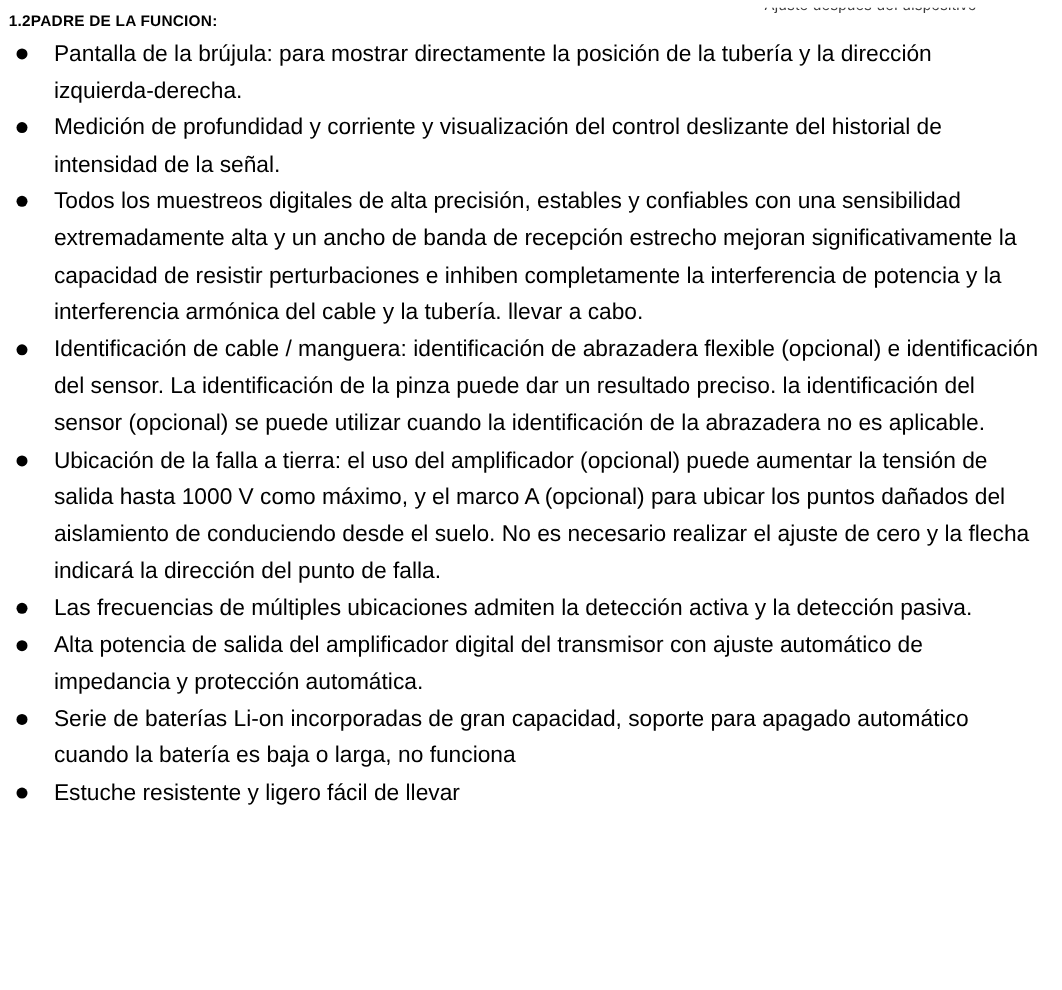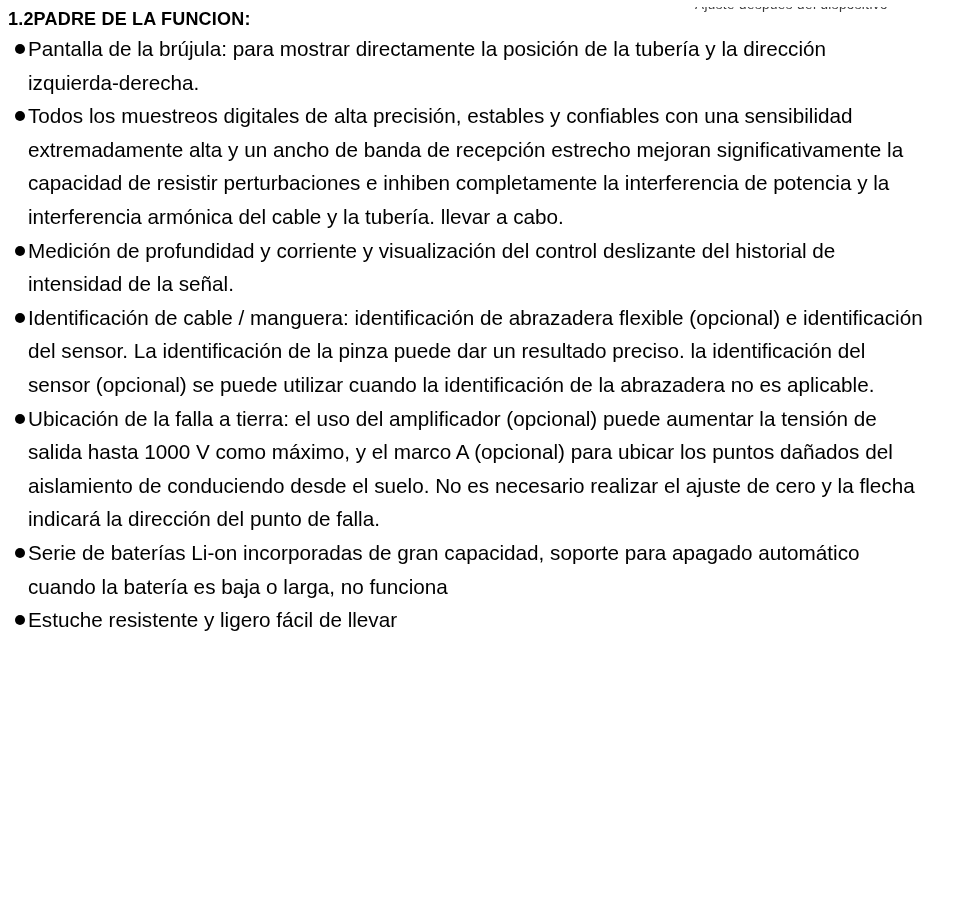--- a/index.html
+++ b/index.html
@@ -33,21 +33,21 @@
     display: block;
     margin-top: -10px;
     font-size: 13.5px;
     line-height: 16px;
     color: #3a3a3a;
     letter-spacing: 0.4px;
     white-space: nowrap;
   }
   h1.section-heading {
     margin: 7px 0 0 8px;
-    font-size: 18px;
+    font-size: 14px;
     line-height: 25px;
     font-weight: bold;
     letter-spacing: 0.2px;
   }
   ul.feature-list {
     list-style: none;
     margin: 0;
     padding: 0;
   }
   ul.feature-list li {
@@ -57,21 +57,21 @@
   .bullet {
     flex: 0 0 auto;
     width: 10px;
     height: 10px;
     border-radius: 50%;
     background: #000000;
     margin: 12px 0 0 15px;
   }
   .txt {
     display: block;
-    margin-left: 3px;
+    margin-left: 24px;
     width: 912px;
     font-size: 20.7px;
     line-height: 33.6px;
     white-space: pre-line;
   }
 </style>
 </head>
 <body>
 
 <div class="page">
@@ -83,45 +83,54 @@
   <h1 class="section-heading">1.2PADRE DE LA FUNCION:</h1>
 
   <ul class="feature-list">
     <li>
       <span class="bullet"></span>
       <span class="txt">Pantalla de la brújula: para mostrar directamente la posición de la tubería y la dirección
 izquierda-derecha.</span>
     </li>
     <li>
       <span class="bullet"></span>
+      <span class="txt">Medición de profundidad y corriente y visualización del control deslizante del historial de
+intensidad de la señal.</span>
+    </li>
+    <li>
+      <span class="bullet"></span>
       <span class="txt">Todos los muestreos digitales de alta precisión, estables y confiables con una sensibilidad
 extremadamente alta y un ancho de banda de recepción estrecho mejoran significativamente la
 capacidad de resistir perturbaciones e inhiben completamente la interferencia de potencia y la
 interferencia armónica del cable y la tubería. llevar a cabo.</span>
-    </li>
-    <li>
-      <span class="bullet"></span>
-      <span class="txt">Medición de profundidad y corriente y visualización del control deslizante del historial de
-intensidad de la señal.</span>
     </li>
     <li>
       <span class="bullet"></span>
       <span class="txt">Identificación de cable / manguera: identificación de abrazadera flexible (opcional) e identificación
 del sensor. La identificación de la pinza puede dar un resultado preciso. la identificación del
 sensor (opcional) se puede utilizar cuando la identificación de la abrazadera no es aplicable.</span>
     </li>
     <li>
       <span class="bullet"></span>
       <span class="txt">Ubicación de la falla a tierra: el uso del amplificador (opcional) puede aumentar la tensión de
 salida hasta 1000 V como máximo, y el marco A (opcional) para ubicar los puntos dañados del
 aislamiento de conduciendo desde el suelo. No es necesario realizar el ajuste de cero y la flecha
 indicará la dirección del punto de falla.</span>
     </li>
     <li>
       <span class="bullet"></span>
+      <span class="txt">Las frecuencias de múltiples ubicaciones admiten la detección activa y la detección pasiva.</span>
+    </li>
+    <li>
+      <span class="bullet"></span>
+      <span class="txt">Alta potencia de salida del amplificador digital del transmisor con ajuste automático de
+impedancia y protección automática.</span>
+    </li>
+    <li>
+      <span class="bullet"></span>
       <span class="txt">Serie de baterías Li-on incorporadas de gran capacidad, soporte para apagado automático
 cuando la batería es baja o larga, no funciona</span>
     </li>
     <li>
       <span class="bullet"></span>
       <span class="txt">Estuche resistente y ligero fácil de llevar</span>
     </li>
   </ul>
 
 </div>

